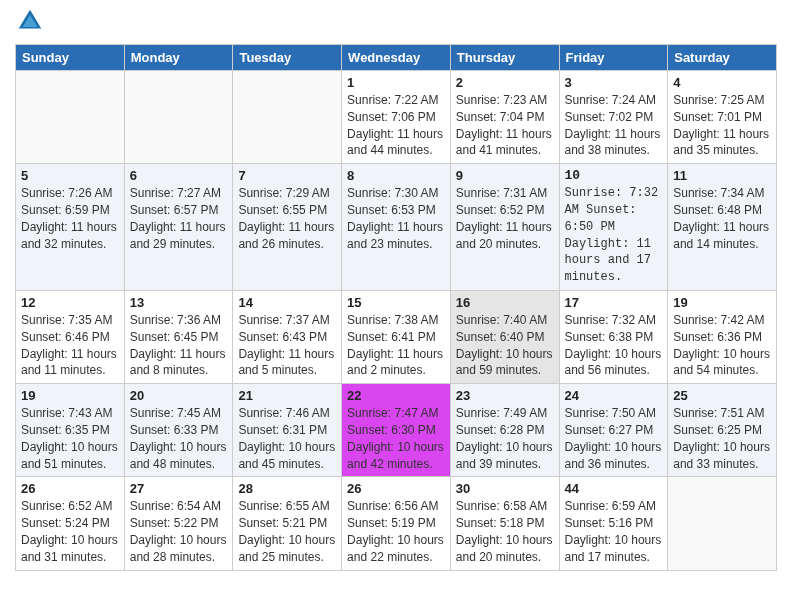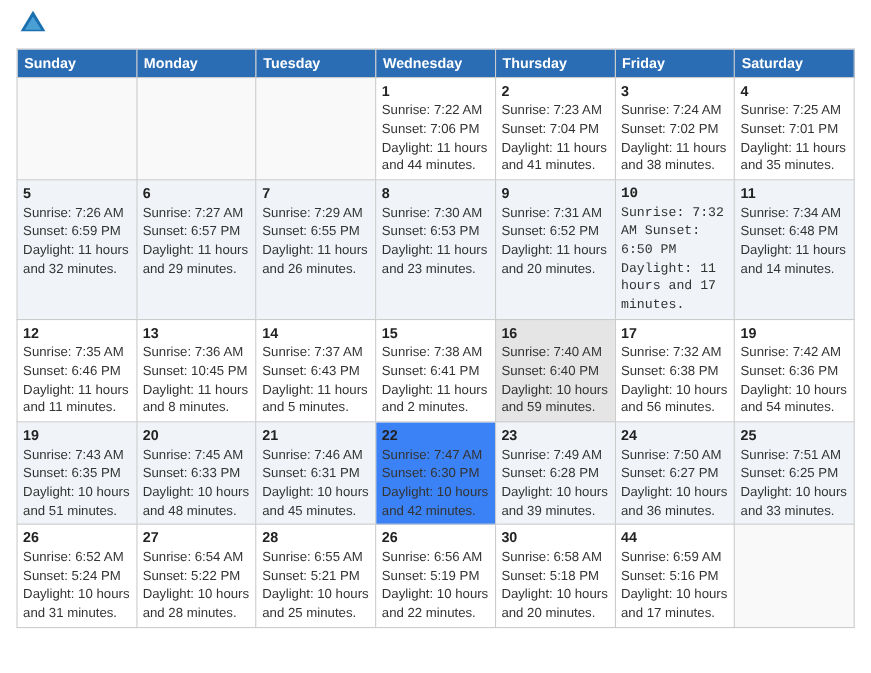--- a/index.html
+++ b/index.html
@@ -216,21 +216,21 @@
           <td style="background: rgb(255, 255, 255);">
             <span class="day-number">12</span>
             <div class="day-info">Sunrise: 7:35 AM
 Sunset: 6:46 PM
 Daylight: 11 hours
 and 11 minutes.</div>
           </td>
           <td style="background: rgb(255, 255, 255);">
             <span class="day-number">13</span>
             <div class="day-info">Sunrise: 7:36 AM
-Sunset: 10:45 PM
+Sunset: 6:45 PM
 Daylight: 11 hours
 and 8 minutes.</div>
           </td>
           <td style="background: rgb(255, 255, 255);">
             <span class="day-number">14</span>
             <div class="day-info">Sunrise: 7:37 AM
 Sunset: 6:43 PM
 Daylight: 11 hours
 and 5 minutes.</div>
           </td>
@@ -278,21 +278,21 @@
 Daylight: 10 hours
 and 48 minutes.</div>
           </td>
           <td style="background: rgb(240, 244, 248); margin-left: 32px;">
             <span class="day-number">21</span>
             <div class="day-info">Sunrise: 7:46 AM
 Sunset: 6:31 PM
 Daylight: 10 hours
 and 45 minutes.</div>
           </td>
-          <td style="background: #3b82f6;">
+          <td style="background: #d946ef;">
             <span class="day-number">22</span>
             <div class="day-info">Sunrise: 7:47 AM
 Sunset: 6:30 PM
 Daylight: 10 hours
 and 42 minutes.</div>
           </td>
           <td style="background: rgb(240, 244, 248);">
             <span class="day-number">23</span>
             <div class="day-info">Sunrise: 7:49 AM
 Sunset: 6:28 PM

